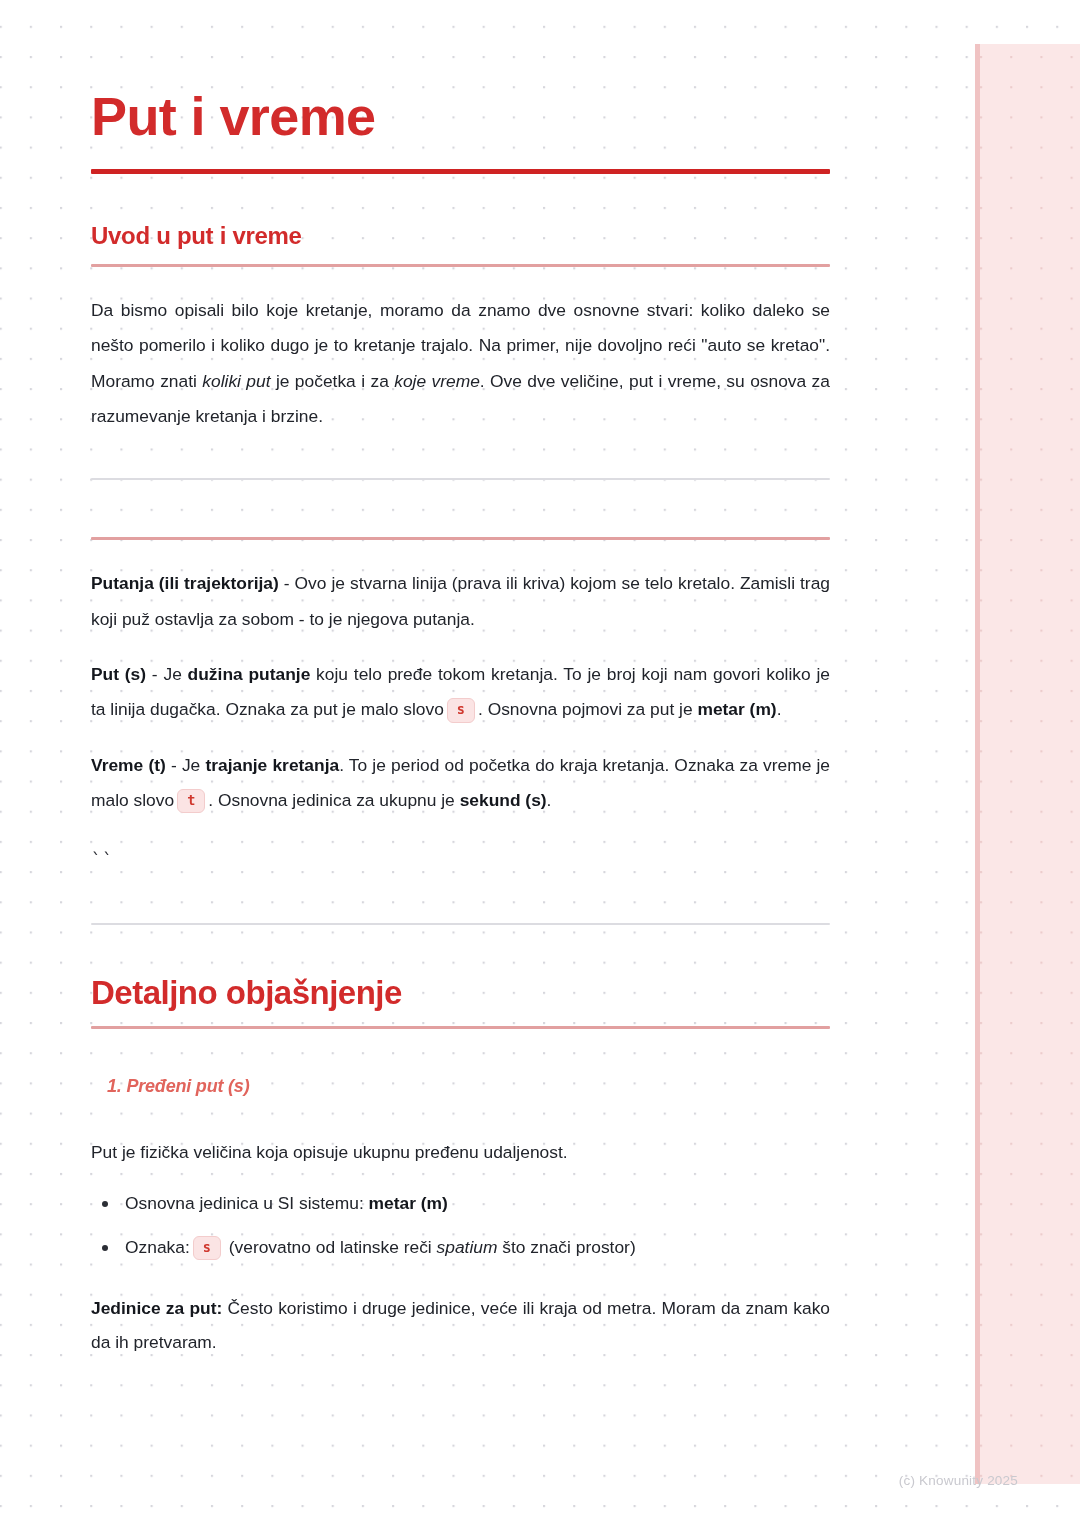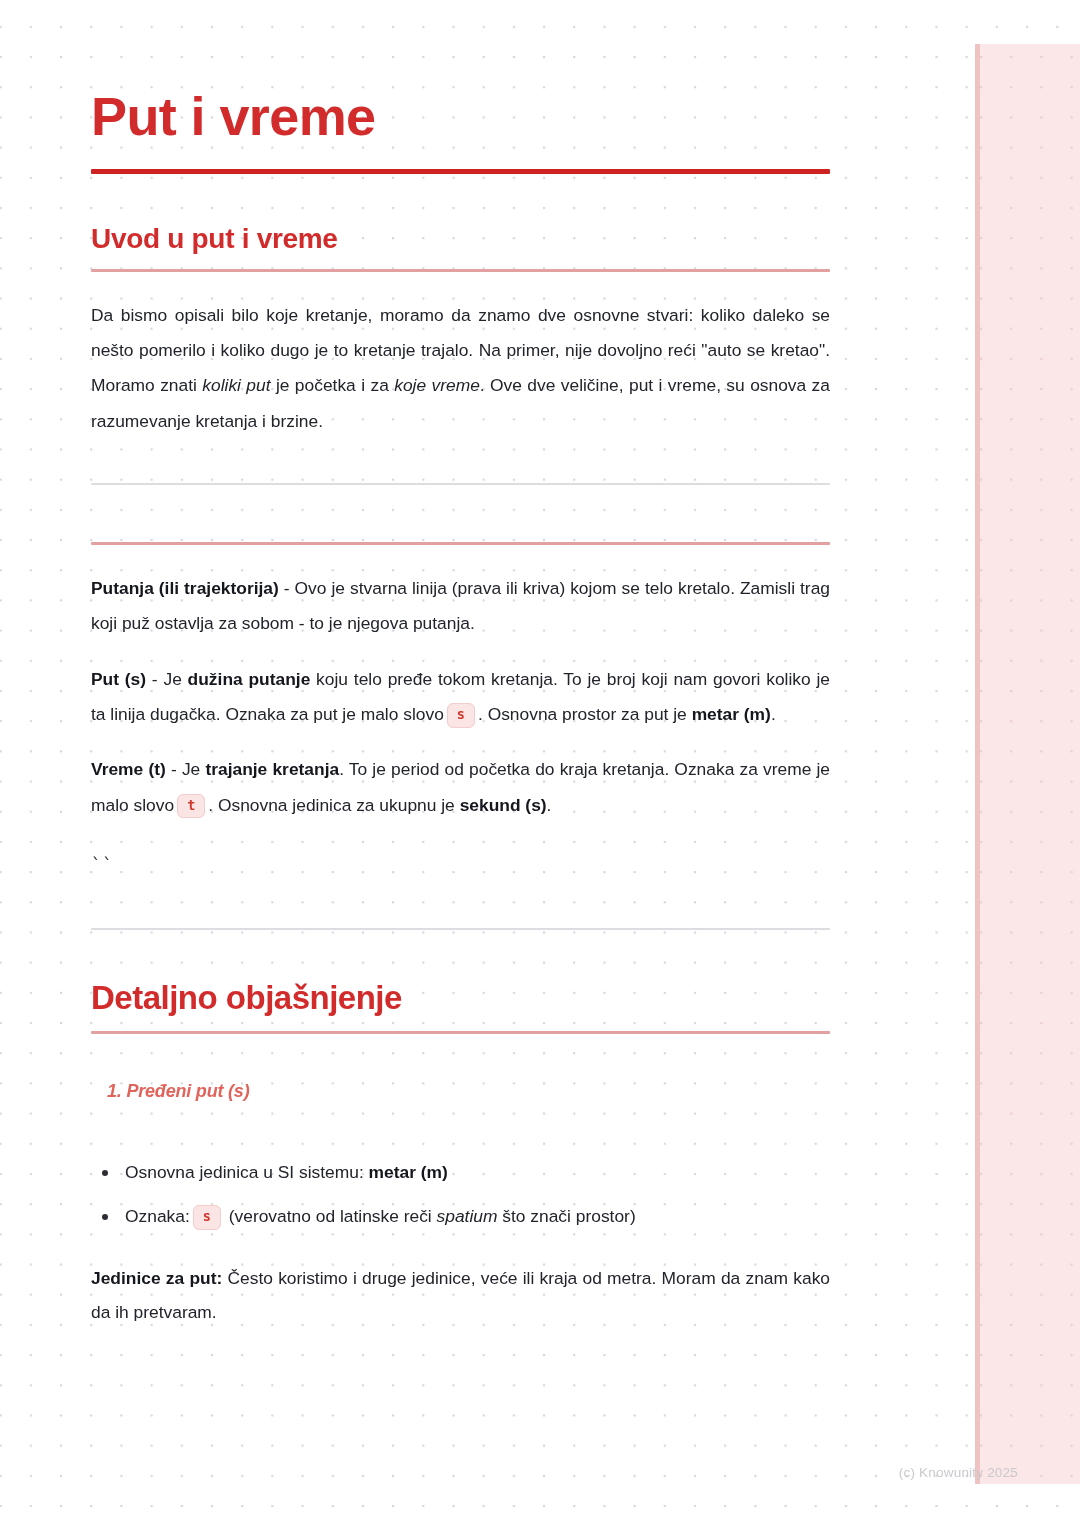--- a/index.html
+++ b/index.html
@@ -67,21 +67,21 @@
   .title-rule {
     margin-top: 24px;
     height: 5px;
     width: 100%;
     background: #cf2323;
     border-radius: 1px;
   }
 
   .h2 {
     margin: 0;
-    font-size: 28px;
+    font-size: 24px;
     line-height: 1.2;
     font-weight: bold;
     color: #d22b2b;
     letter-spacing: -0.3px;
   }
   .h2-big {
     font-size: 33px;
     letter-spacing: -0.5px;
   }
   .h2-rule {
@@ -181,21 +181,21 @@
   .sp-30 { height: 30px; }
   .sp-34 { height: 34px; }
   .sp-44 { height: 44px; }
   .sp-48 { height: 48px; }
   .sp-54 { height: 54px; }
 
   
   #watermark {
     position: absolute;
     right: 62px;
-    bottom: 48px;
+    bottom: 40px;
     font-size: 13.5px;
     color: #c9c9cf;
     letter-spacing: 0.2px;
     white-space: nowrap;
   }
 </style>
 </head>
 <body>
 
 <div id="page">
@@ -222,21 +222,21 @@
     <div class="sp-44"></div>
 
     <div class="h2-rule"></div>
 
     <div class="sp-26"></div>
 
     <p class="body"><b>Putanja (ili trajektorija)</b><span> - Ovo je stvarna linija (prava ili kriva) kojom se telo kretalo. Zamisli trag koji puž ostavlja za sobom - to je njegova putanja.</span></p>
 
     <div class="sp-20"></div>
 
-    <p class="body"><b>Put (s)</b><span> - Je </span><b>dužina putanje</b><span> koju telo pređe tokom kretanja. To je broj koji nam govori koliko je ta linija dugačka. Oznaka za put je malo slovo</span><code class="inline">s</code><span>. Osnovna prostor za put je </span><b>metar (m)</b><span>.</span></p>
+    <p class="body"><b>Put (s)</b><span> - Je </span><b>dužina putanje</b><span> koju telo pređe tokom kretanja. To je broj koji nam govori koliko je ta linija dugačka. Oznaka za put je malo slovo</span><code class="inline">s</code><span>. Osnovna pojmovi za put je </span><b>metar (m)</b><span>.</span></p>
 
     <div class="sp-20"></div>
 
     <p class="body"><b>Vreme (t)</b><span> - Je </span><b>trajanje kretanja</b><span>. To je period od početka do kraja kretanja. Oznaka za vreme je malo slovo</span><code class="inline">t</code><span>. Osnovna jedinica za ukupnu je </span><b>sekund (s)</b><span>.</span></p>
 
     <div class="sp-34"></div>
 
     <div class="backticks">``</div>
 
     <div class="sp-54"></div>
@@ -245,20 +245,21 @@
 
     <h2 class="h2 h2-big">Detaljno objašnjenje</h2>
     <div class="h2-rule"></div>
 
     <div class="sp-30"></div>
 
     <h3 class="h3">1. Pređeni put (s)</h3>
 
     <div class="sp-22"></div>
 
+    <p class="body plain">Put je fizička veličina koja opisuje ukupnu pređenu udaljenost.</p>
 
     <div class="sp-18"></div>
 
     <ul class="bullets">
       <li><span>Osnovna jedinica u SI sistemu: </span><b>metar (m)</b></li>
       <li><span>Oznaka:</span><code class="inline">s</code><span> (verovatno od latinske reči </span><i>spatium</i><span> što znači prostor)</span></li>
     </ul>
 
     <div class="sp-14"></div>
 

